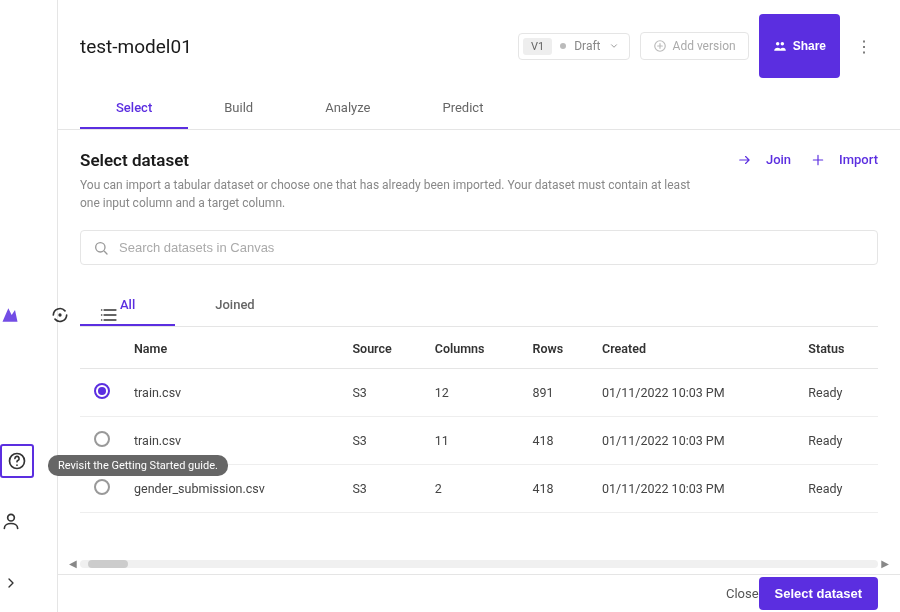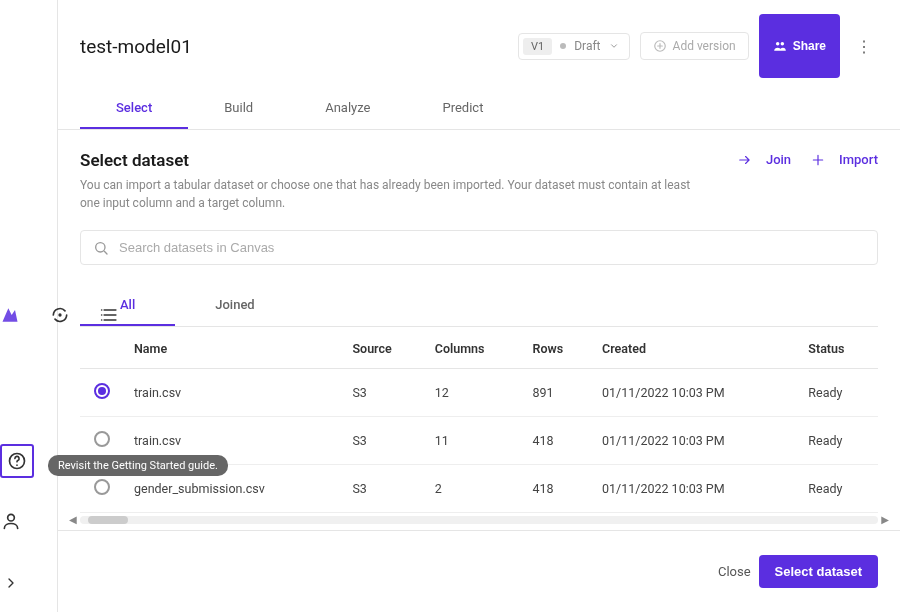--- a/index.html
+++ b/index.html
@@ -73,21 +73,21 @@
   .radio.selected { border-color:var(--purple); }
   .radio.selected::after { content:""; position:absolute; width:8px; height:8px; background:var(--purple); border-radius:50%; top:50%; left:50%; transform:translate(-50%,-50%); }
 
   
   .hscroll { height:8px; margin:0 22px 6px 22px; background:#f0f0f0; border-radius:4px; position:relative;}
   .hscroll .thumb{ position:absolute; left:8px; width:40px; top:0; bottom:0; background:#ccc; border-radius:4px;}
   .hscroll .arrow{ position:absolute; top:-2px; font-size:10px; color:#888;}
   .hscroll .arrow.left{left:-11px;} .hscroll .arrow.right{right:-11px;}
 
   
-  .footer { border-top:1px solid var(--border); padding:24px 22px; display:flex; justify-content:flex-end; align-items:center; gap:8px; }
+  .footer { border-top:1px solid var(--border); padding:2px 22px; display:flex; justify-content:flex-end; align-items:center; gap:0; }
   .footer .close { color:#555; font-size:13px; cursor:pointer; }
   .footer .primary { background:var(--purple); color:#fff; border:none; padding:9px 16px; border-radius:4px; font-size:13px; font-weight:600; cursor:pointer;}
 
 </style>
 </head>
 <body>
 
 <div class="app">
 
   <aside class="sidebar">

